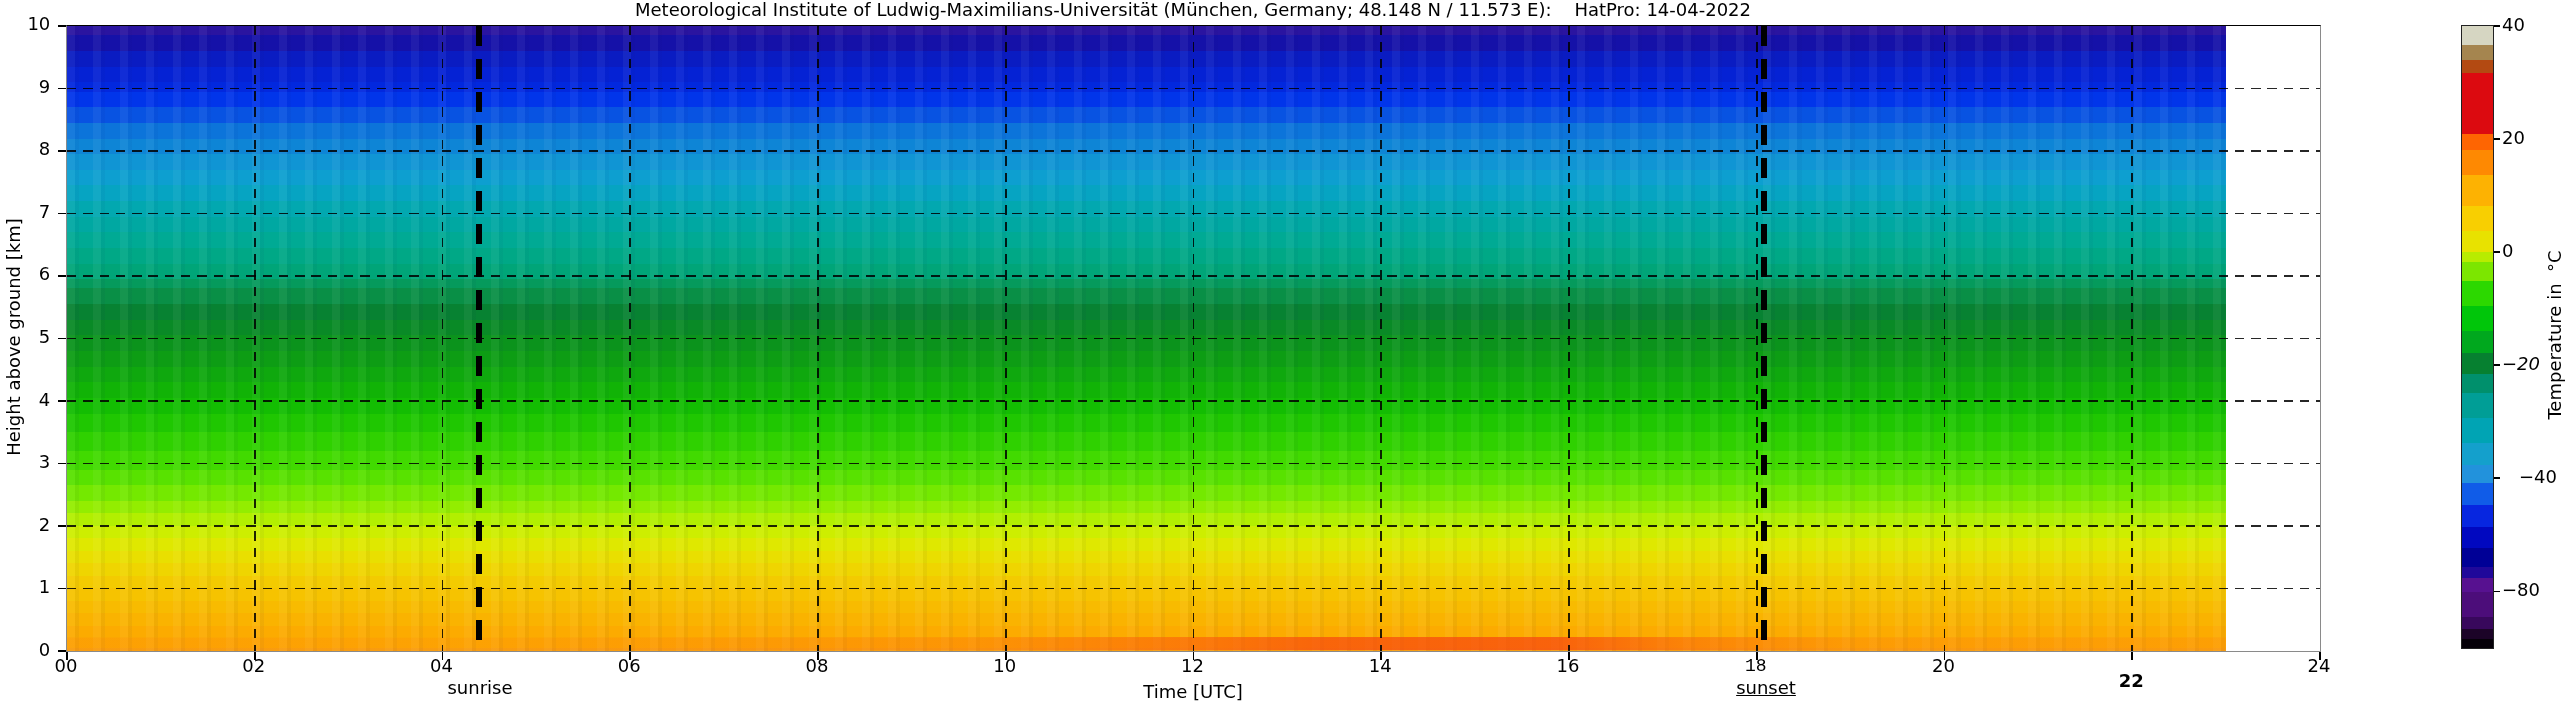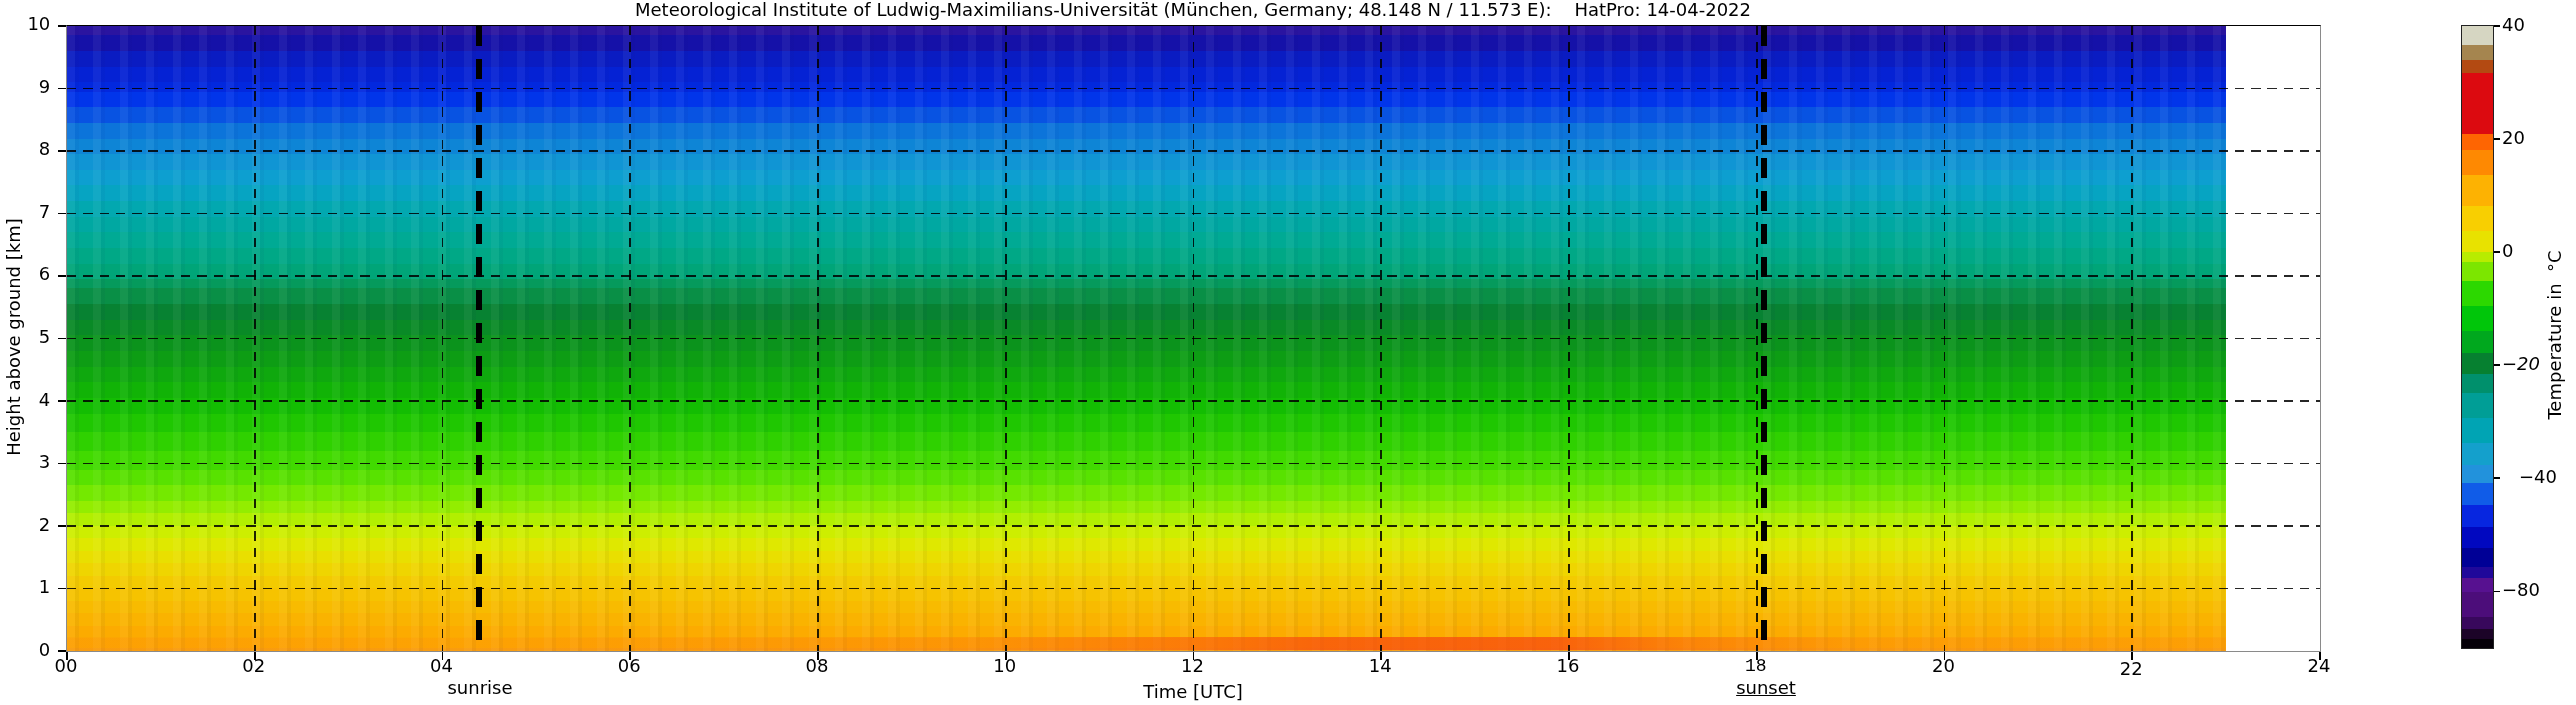--- a/index.html
+++ b/index.html
@@ -137,21 +137,21 @@
       <span class="txt" style="position: absolute; left: 8.33333%; top: 0px;">02</span>
       <span class="txt" style="position: absolute; left: 16.6667%; top: 0px;">04</span>
       <span class="txt" style="position: absolute; left: 25%; top: 0px;">06</span>
       <span class="txt" style="position: absolute; left: 33.3333%; top: 0px;">08</span>
       <span class="txt" style="position: absolute; left: 41.6667%; top: 0px;">10</span>
       <span class="txt" style="position: absolute; left: 50%; top: 0px;">12</span>
       <span class="txt" style="position: absolute; left: 58.3333%; top: 0px;">14</span>
       <span class="txt" style="position: absolute; left: 66.6667%; top: 0px;">16</span>
       <span class="txt" style="position: absolute; left: 75%; top: 0px; font-family: Liberation Mono, monospace;">18</span>
       <span class="txt" style="position: absolute; left: 83.3333%; top: 0px;">20</span>
-      <span class="txt" style="position: absolute; left: 91.6667%; top: 3px;">22</span>
+      <span class="txt" style="position: absolute; left: 91.6667%; top: 15px; font-weight: bold;">22</span>
       <span class="txt" style="position: absolute; left: 100%; top: 0px;">24</span>
     </div>
 
   <span class="txt" id="ylabel">Height above ground [km]</span>
   <span class="txt" id="xlabel">Time [UTC]</span>
   <span class="txt" id="sunrise-label">sunrise</span>
   <span class="txt" id="sunset-label">sunset</span>
 
   <div id="colorbar">
       <span class="cb-tick" style="top: calc(0% - 0.9px);"></span>

